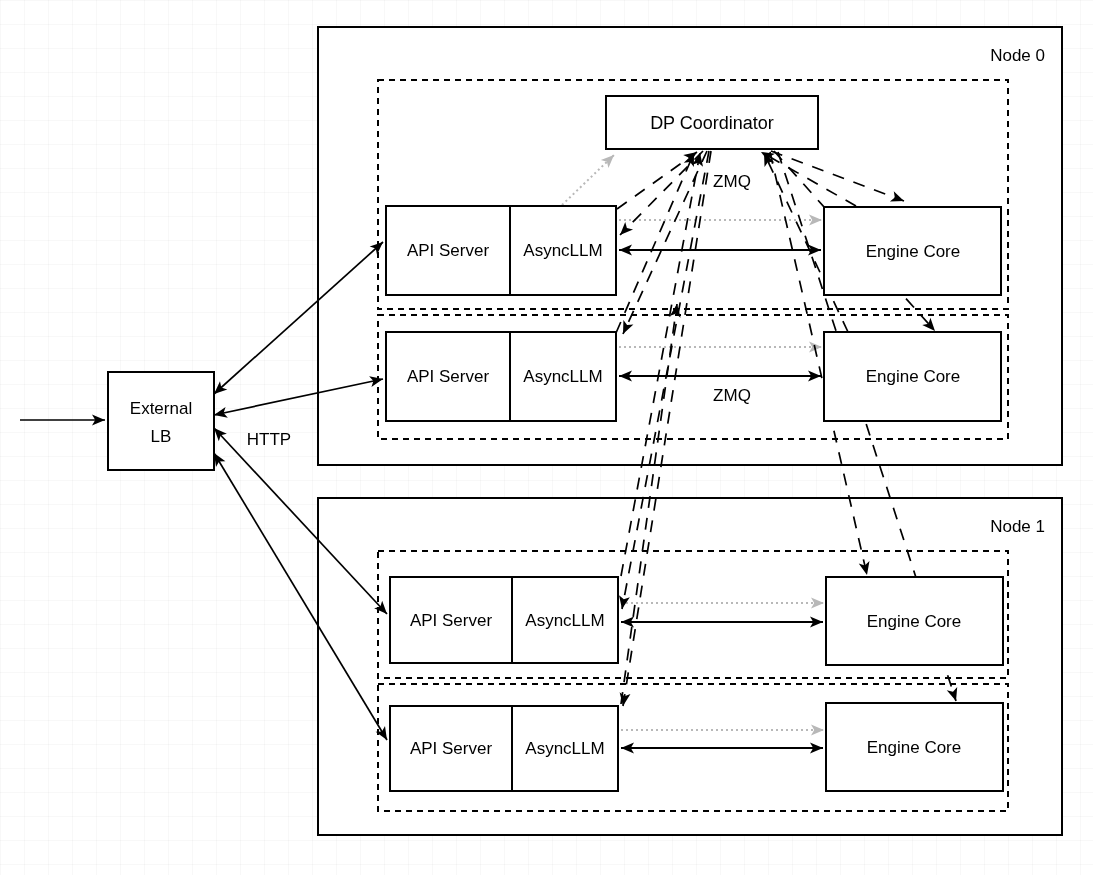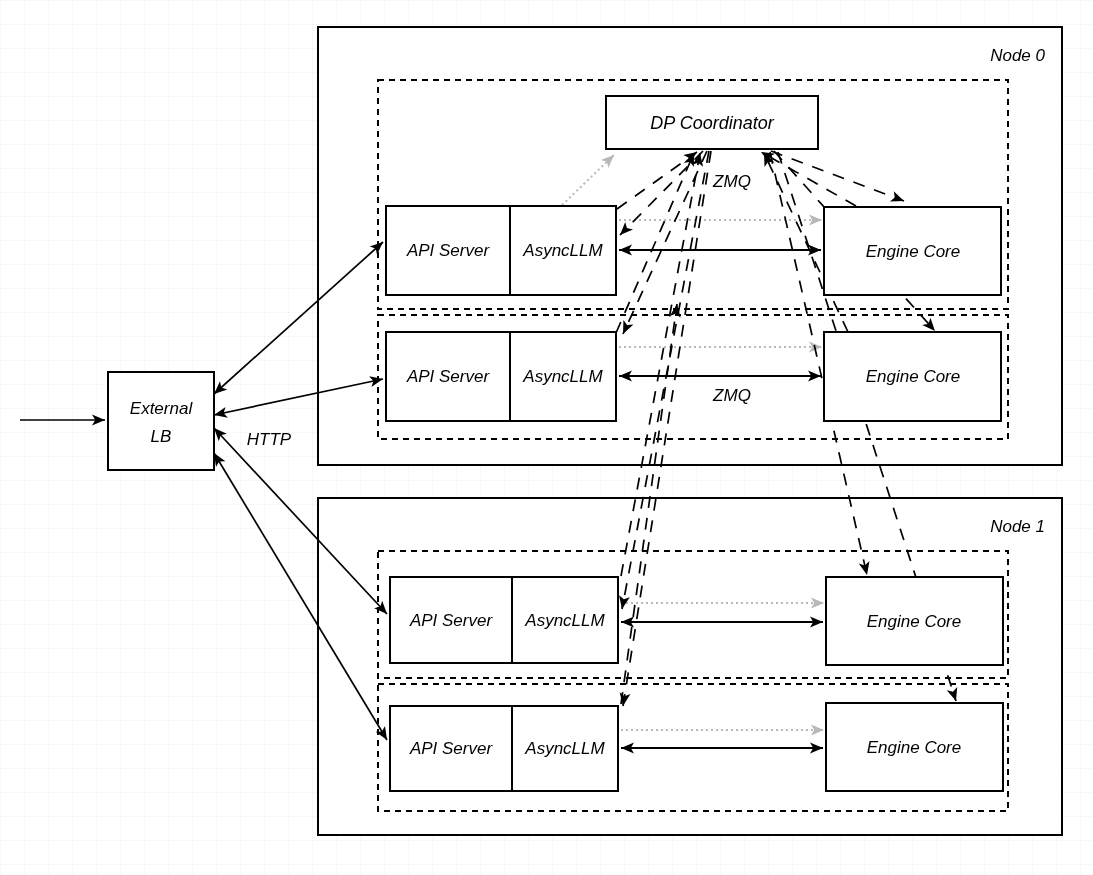--- a/index.html
+++ b/index.html
@@ -1,16 +1,16 @@
 <!DOCTYPE html>
 <html><head>
 <meta charset="utf-8">
 <style>
   html,body{margin:0;padding:0;background:#ffffff;}
-  .canvas{position:relative;width:1093px;height:875px;background:#ffffff;overflow:hidden;font-style:italic;}
+  .canvas{position:relative;width:1093px;height:875px;background:#ffffff;overflow:hidden;}
   svg text{font-family:"Liberation Sans","DejaVu Sans",sans-serif;fill:#000000;}
   .lbl{font-size:17px;}
   .biglbl{font-size:18px;}
   .edge{fill:none;stroke:#000000;}
   .edge-solid{stroke-width:1.7;}
   .edge-zmq{stroke-width:2;}
   .edge-dash{stroke-width:1.7;stroke-dasharray:12 10;}
   .edge-dot{stroke:#b8b8b8;stroke-width:2;stroke-dasharray:2 3;}
   .boxfill{fill:#ffffff;stroke:#000000;stroke-width:2;}
   .dashedbox{fill:none;stroke:#000000;stroke-width:2;stroke-dasharray:6 5;}

